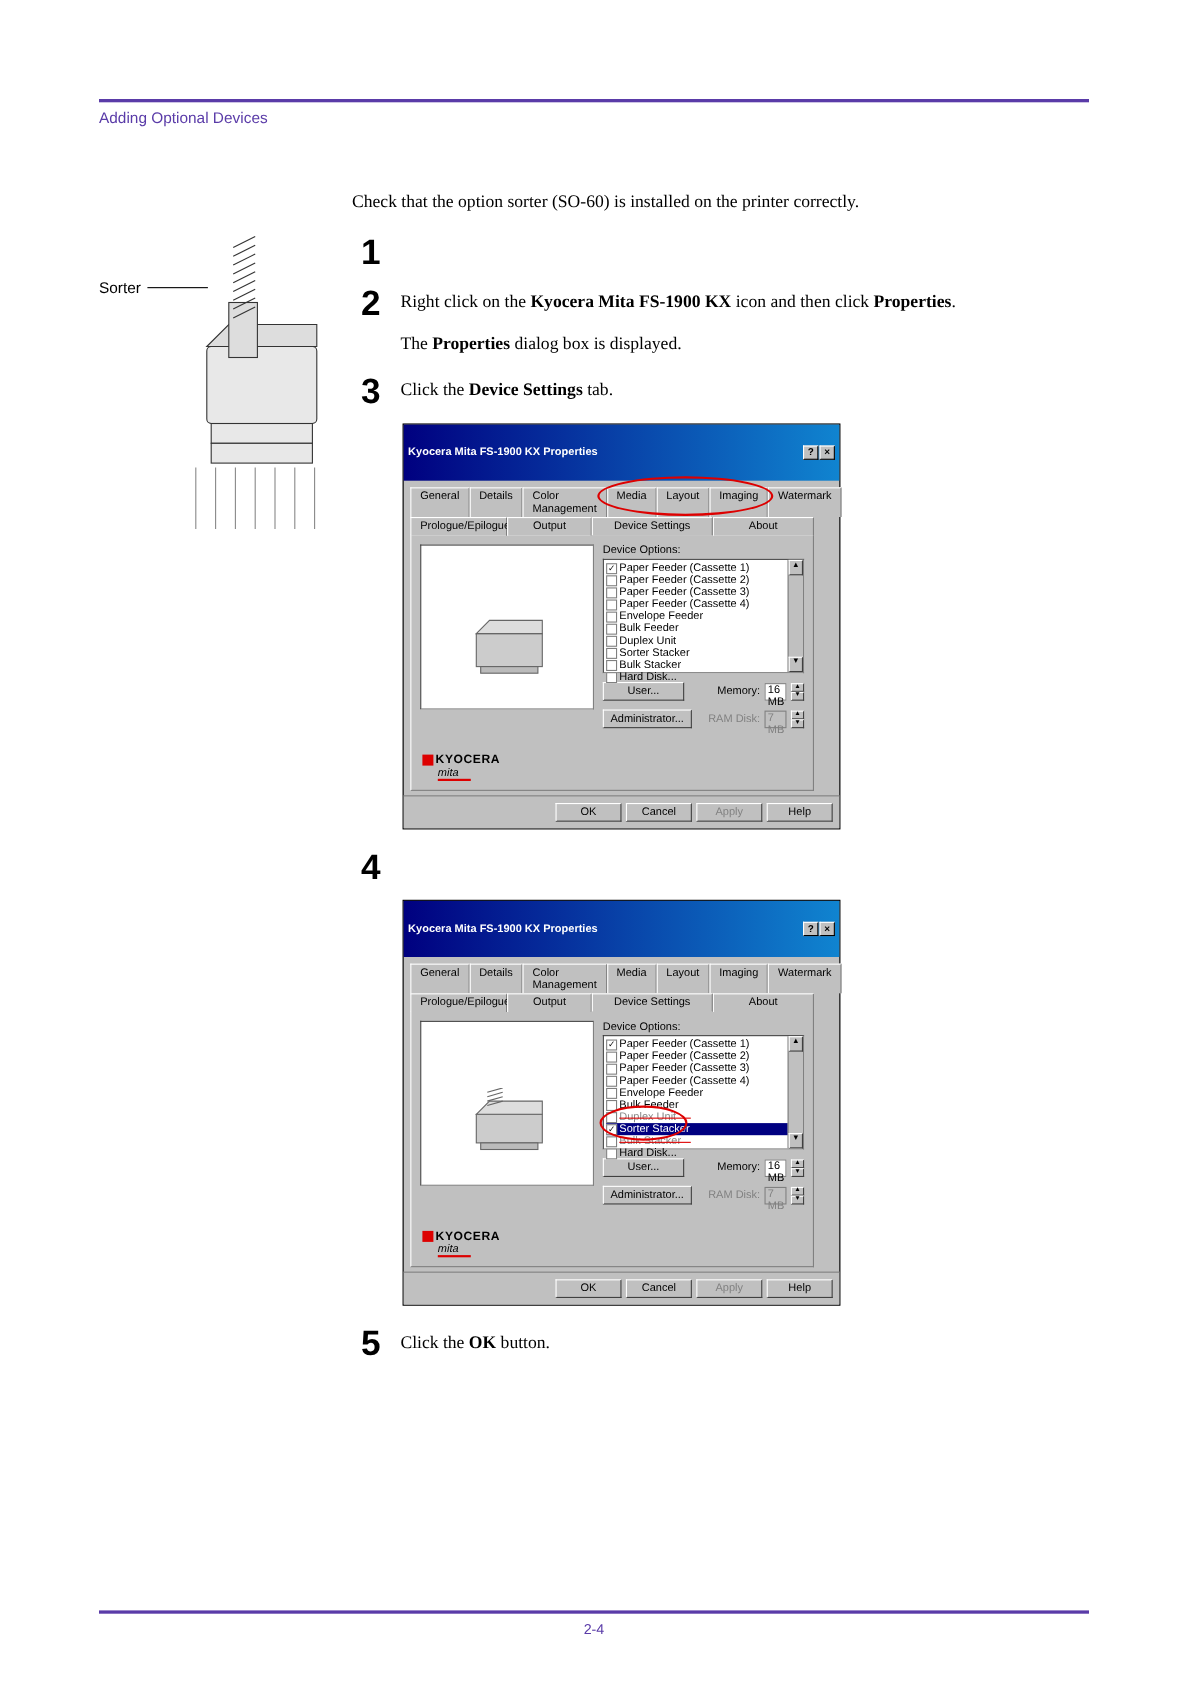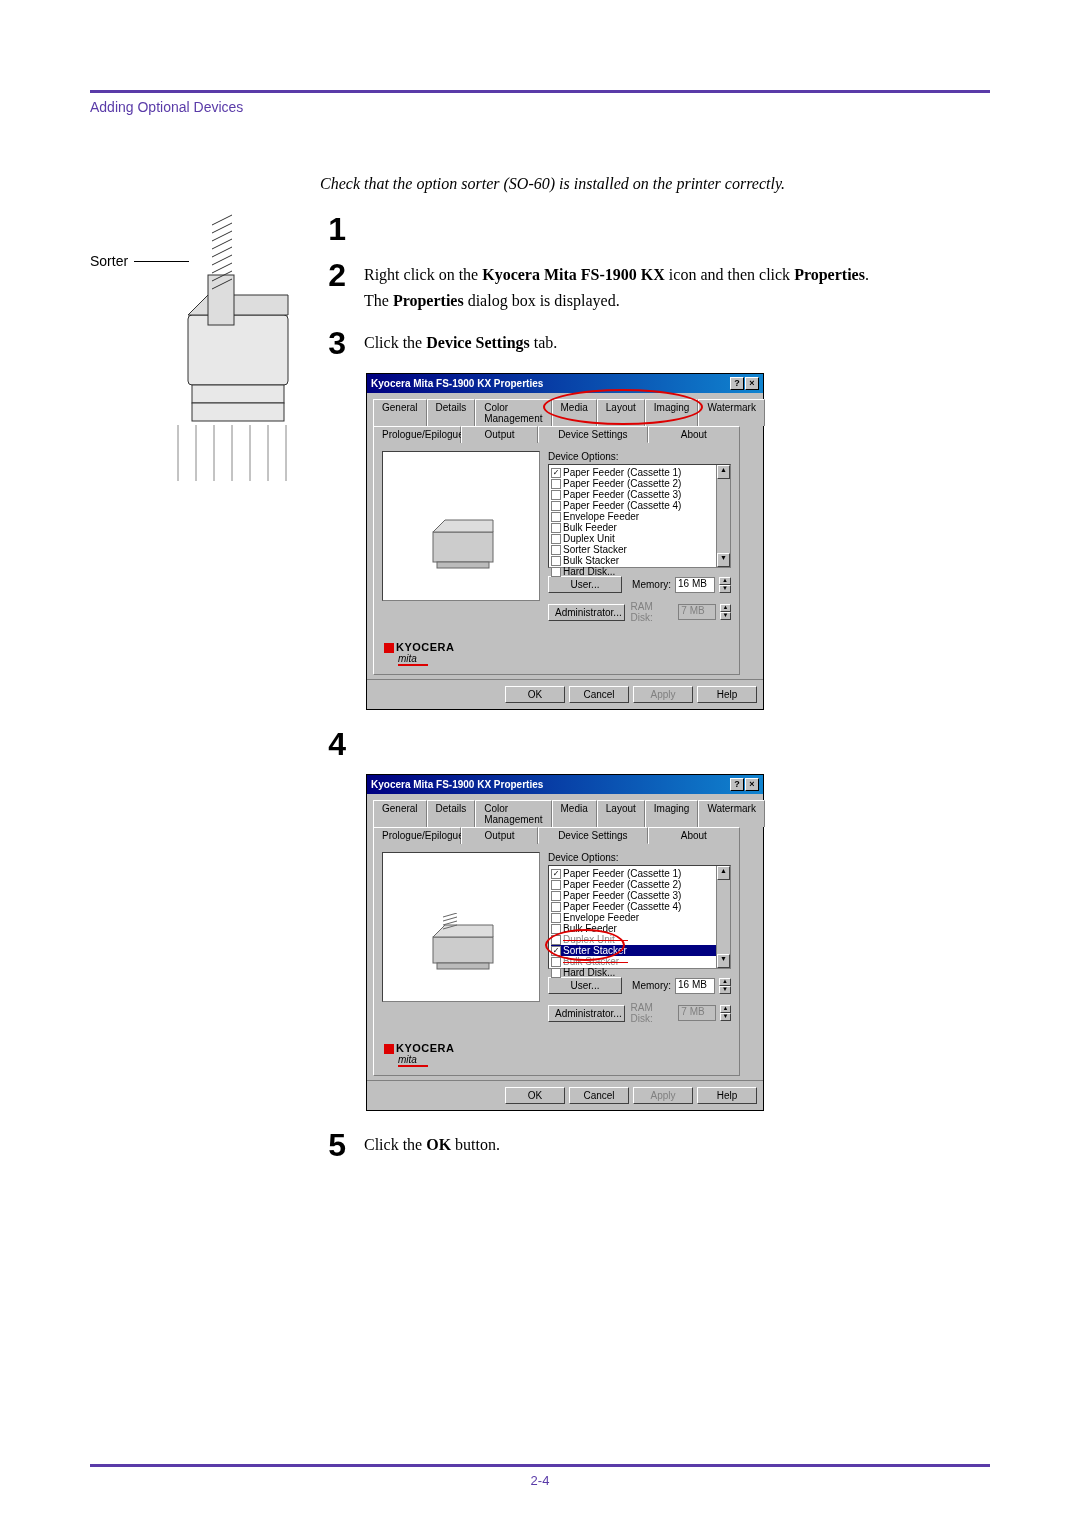--- a/index.html
+++ b/index.html
@@ -59,21 +59,20 @@
     .sorter-svg {
       margin-left: 48px;
       margin-top: 10px;
     }
     .text-col {
       flex: 1;
     }
     .intro-line {
       font-size: 16px;
       margin-bottom: 20px;
-      font-style: italic;
     }
     .step {
       display: flex;
       gap: 18px;
       margin-bottom: 14px;
       align-items: flex-start;
     }
     .step-num {
       font-family: Arial, sans-serif;
       font-weight: bold;
@@ -84,36 +83,36 @@
       flex-shrink: 0;
     }
     .step-body {
       flex: 1;
       font-size: 16px;
       line-height: 1.5;
       padding-top: 4px;
     }
     .bold { font-weight: bold; }
     .step-sub {
-      margin-top: 2px;
+      margin-top: 14px;
     }
     .dialog-img {
       margin: 10px 0 18px 46px;
     }
     .dialog {
       width: 398px;
       background: #c0c0c0;
       border: 1px solid #000;
       font-family: 'MS Sans Serif', Tahoma, Arial, sans-serif;
       font-size: 10px;
     }
     .titlebar {
       background: linear-gradient(to right, #000080, #1084d0);
       color: #fff;
-      padding: 3px 4px;
+      padding: 19px 4px;
       display: flex;
       align-items: center;
       justify-content: space-between;
       font-weight: bold;
       font-size: 10px;
     }
     .titlebar-btns span {
       display: inline-block;
       width: 14px;
       height: 13px;
@@ -257,21 +256,21 @@
       border-right-color: #404040;
       border-bottom-color: #404040;
       padding: 2px 6px;
       font-size: 10px;
       min-width: 74px;
       text-align: center;
     }
     .winbtn.disabled { color: #808080; }
     .mem-label { font-size: 10px; }
     .mem-input {
-      width: 40px;
+      width: 20px;
       height: 16px;
       background: #fff;
       border: 1px solid #808080;
       font-size: 10px;
       padding: 0 2px;
       display: inline-block;
     }
     .mem-input.dis { background: #c0c0c0; color: #808080; }
     .spinner {
       display: inline-block;

